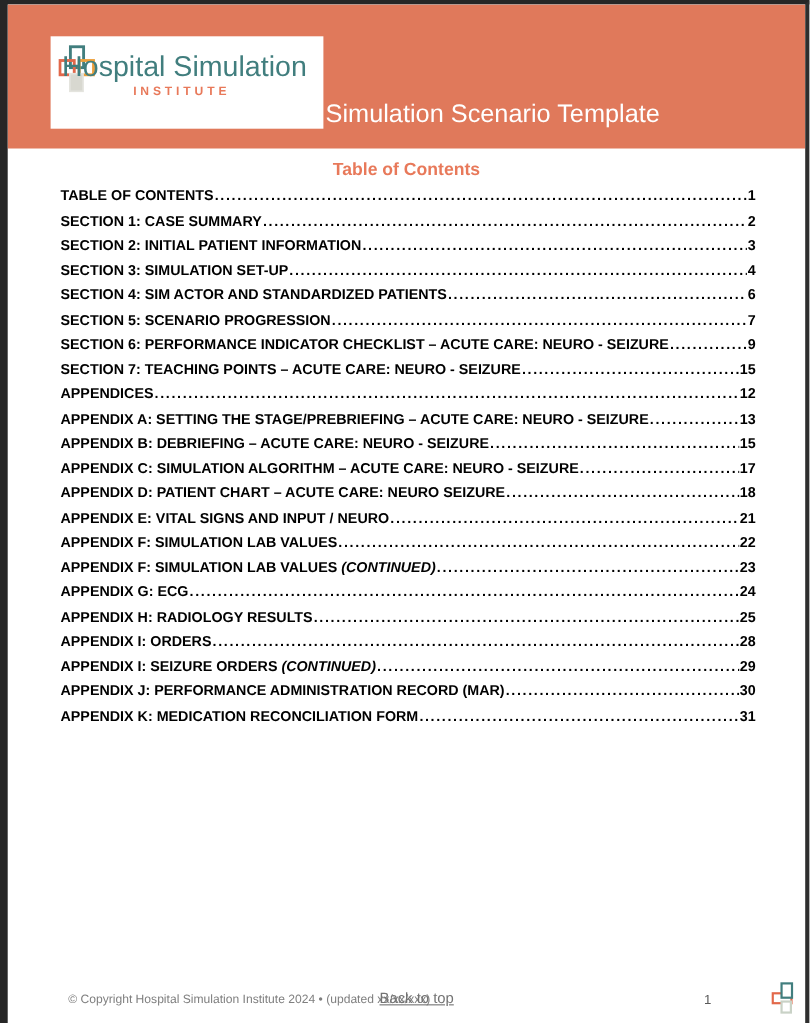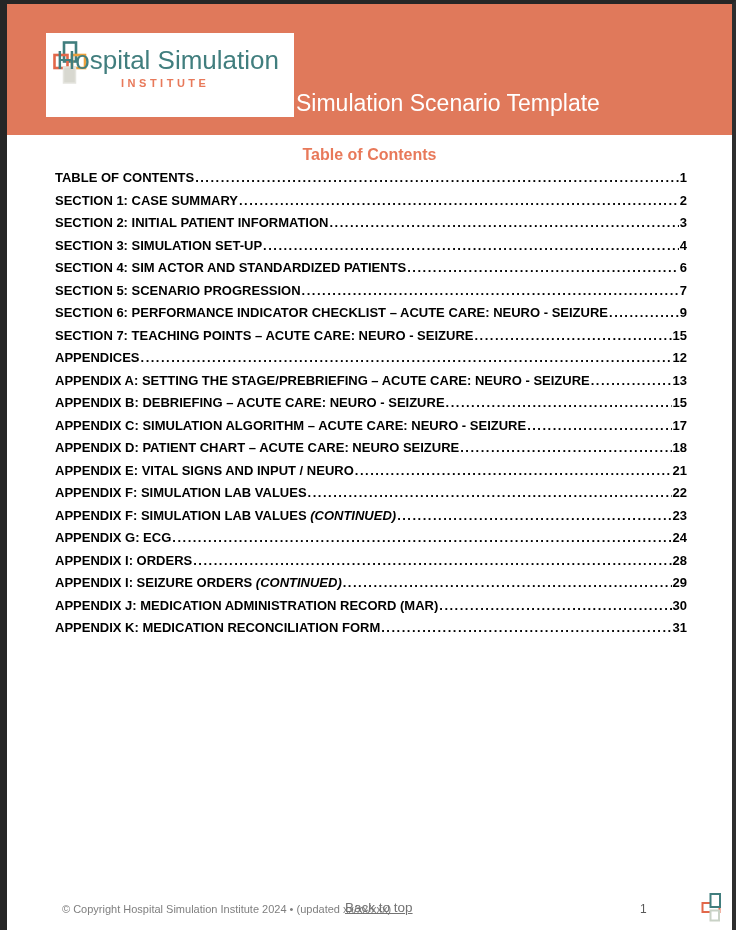--- a/index.html
+++ b/index.html
@@ -254,35 +254,40 @@
       <span class="toc-dots"></span>
       <span class="toc-page">23</span>
     </div>
 
     <div class="toc-row">
       <span class="toc-label">APPENDIX G: ECG</span>
       <span class="toc-dots"></span>
       <span class="toc-page">24</span>
     </div>
 
+    <div class="toc-row">
+      <span class="toc-label">APPENDIX H: RADIOLOGY RESULTS</span>
+      <span class="toc-dots"></span>
+      <span class="toc-page">25</span>
+    </div>
 
     <div class="toc-row">
       <span class="toc-label">APPENDIX I: ORDERS</span>
       <span class="toc-dots"></span>
       <span class="toc-page">28</span>
     </div>
 
     <div class="toc-row">
       <span class="toc-label">APPENDIX I: SEIZURE ORDERS <i>(CONTINUED)</i></span>
       <span class="toc-dots"></span>
       <span class="toc-page">29</span>
     </div>
 
     <div class="toc-row">
-      <span class="toc-label">APPENDIX J: MEDICATION ADMINISTRATION RECORD (MAR)</span>
+      <span class="toc-label">APPENDIX J: PERFORMANCE ADMINISTRATION RECORD (MAR)</span>
       <span class="toc-dots"></span>
       <span class="toc-page">30</span>
     </div>
 
     <div class="toc-row">
       <span class="toc-label">APPENDIX K: MEDICATION RECONCILIATION FORM</span>
       <span class="toc-dots"></span>
       <span class="toc-page">31</span>
     </div>
   </div>

